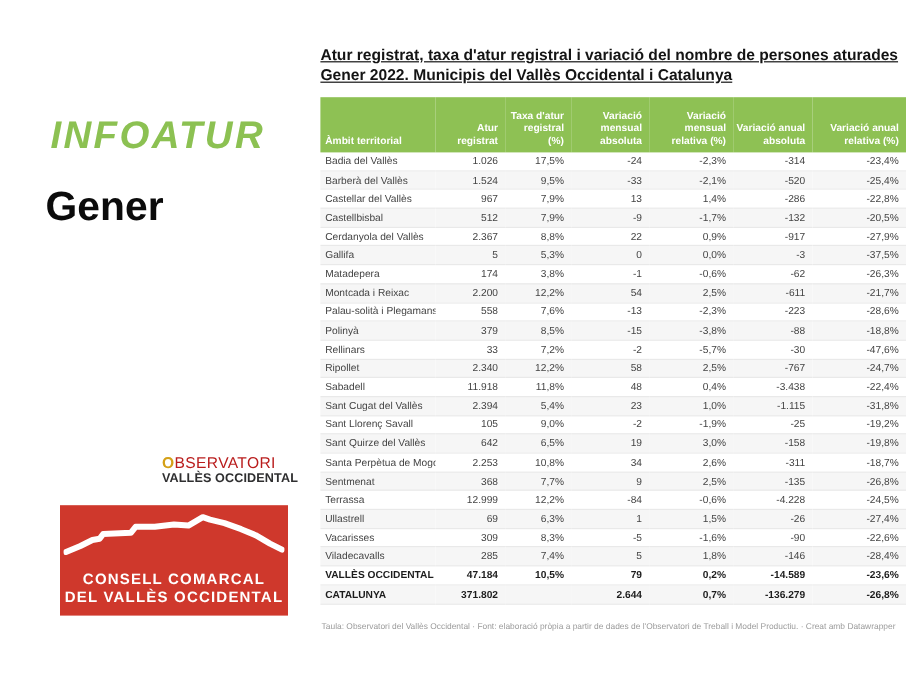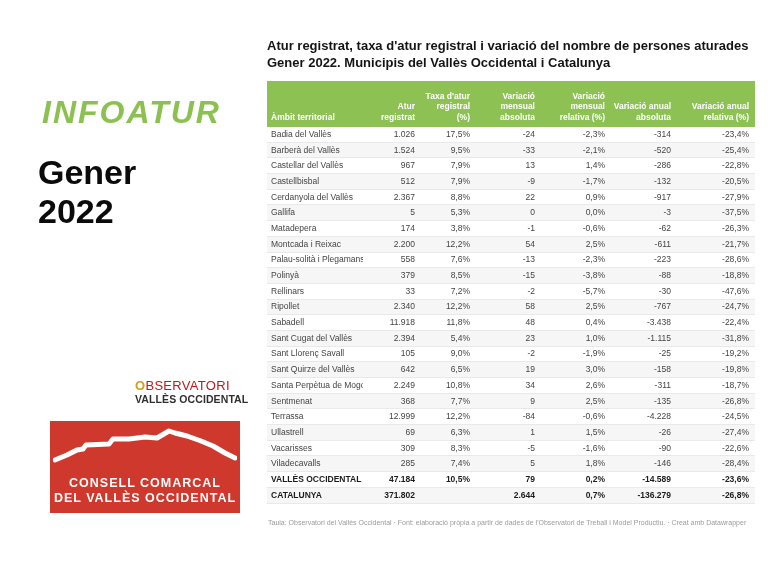--- a/index.html
+++ b/index.html
@@ -35,21 +35,21 @@
   .ccvo-mountain { position:absolute; left:3px; top:5px; }
   .ccvo-text {
     position:absolute; left:0; right:0; bottom:7px;
     color:#ffffff; font-weight:bold; font-size:12.5px; line-height:15px;
     letter-spacing:1px; white-space:nowrap;
   }
 
   
   .title-block {
     position:absolute; left:267px; top:37px; width:494px;
-    font-size:13px; font-weight:bold; color:#141414; line-height:17px;
+    font-size:13px; font-weight:bold; color:#141414; line-height:17px;text-decoration:underline;
   }
   table.dw {
     position:absolute; left:267px; top:81px; width:488px;
     border-collapse:collapse; table-layout:fixed;
   }
   table.dw thead tr { height:46px; }
   table.dw th {
     background:#8ec154; color:#ffffff; font-size:8.5px; font-weight:bold;
     vertical-align:bottom; text-align:right; padding:4px 6px 5px 2px;
     line-height:10.5px;
@@ -70,21 +70,20 @@
 </style>
 </head>
 <body>
 
 <div id="canvas">
 
   <div class="infoatur" style="color: rgb(140, 193, 82);">INFOATUR</div>
 
   <div class="period">
     <div>Gener</div>
-    <div>2022</div>
   </div>
 
   <div class="obs-logo">
     <div class="obs-line1">OBSERVATORI</div>
     <div class="obs-line2">VALLÈS OCCIDENTAL</div>
   </div>
 
   <div class="ccvo-logo" style="background: rgb(207, 56, 44);">
     <svg class="ccvo-mountain" width="184" height="40" viewBox="0 0 184 40">
       <polyline points="2,34 14,29 24,24 30,23 33,19 56,18 60,13 76,13 92,11 104,12 116,5 122,7 134,10 148,15 160,20 172,27 182,32" fill="none" stroke="#ffffff" stroke-width="5" stroke-linejoin="round" stroke-linecap="round"></polyline>
@@ -261,21 +260,21 @@
           <td>Sant Quirze del Vallès</td>
           <td>642</td>
           <td>6,5%</td>
           <td>19</td>
           <td>3,0%</td>
           <td>-158</td>
           <td>-19,8%</td>
         </tr>
         <tr>
           <td>Santa Perpètua de Mogoda</td>
-          <td>2.249</td>
+          <td>2.253</td>
           <td>10,8%</td>
           <td>34</td>
           <td>2,6%</td>
           <td>-311</td>
           <td>-18,7%</td>
         </tr>
         <tr>
           <td>Sentmenat</td>
           <td>368</td>
           <td>7,7%</td>

